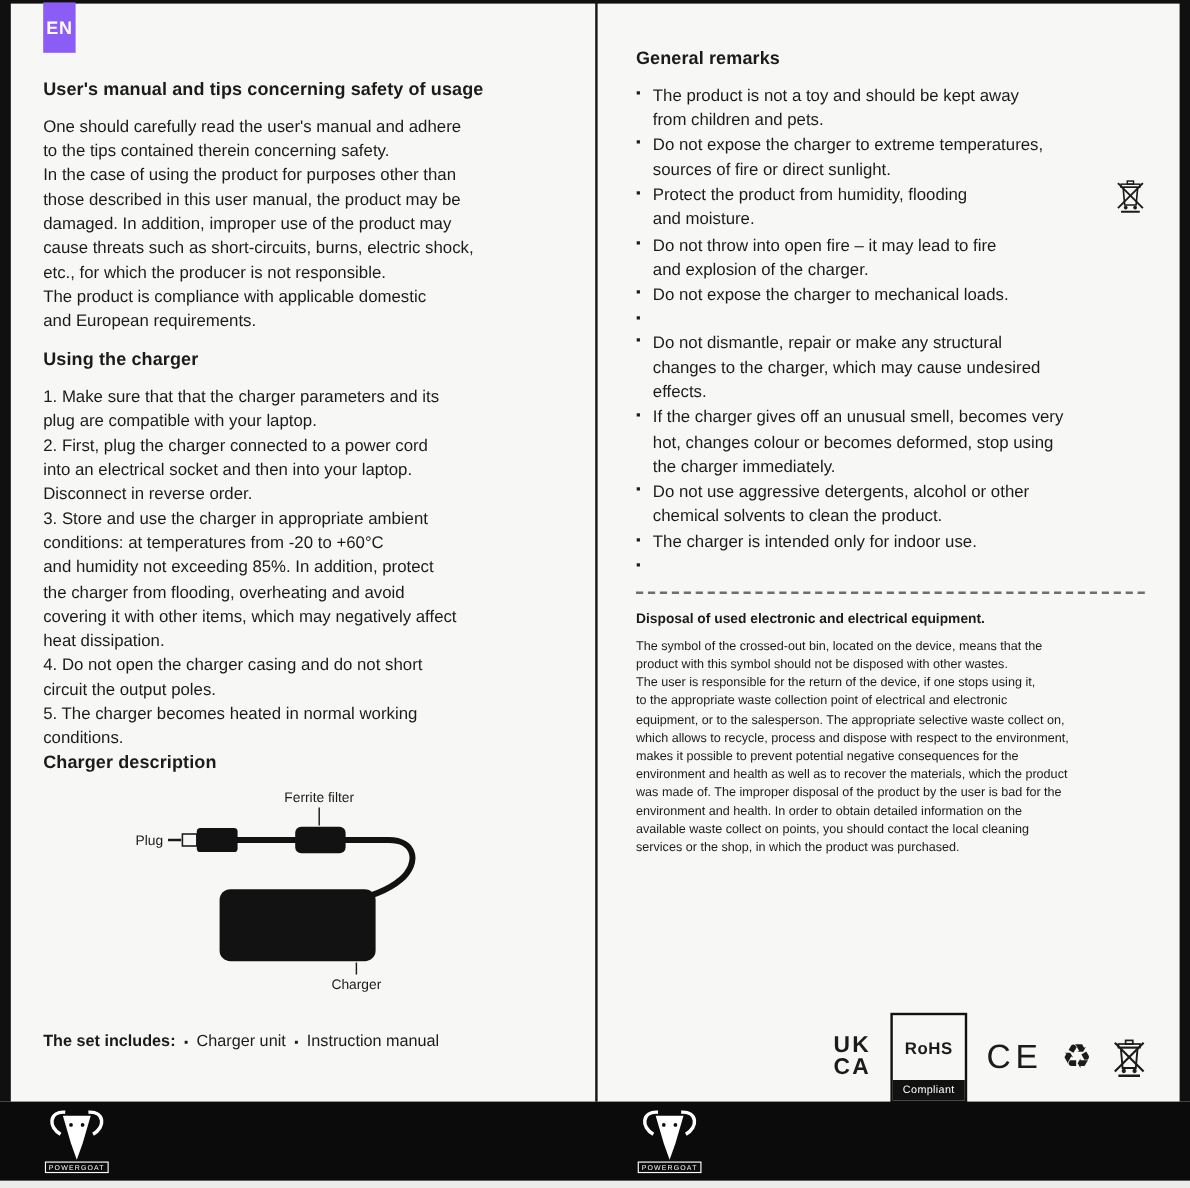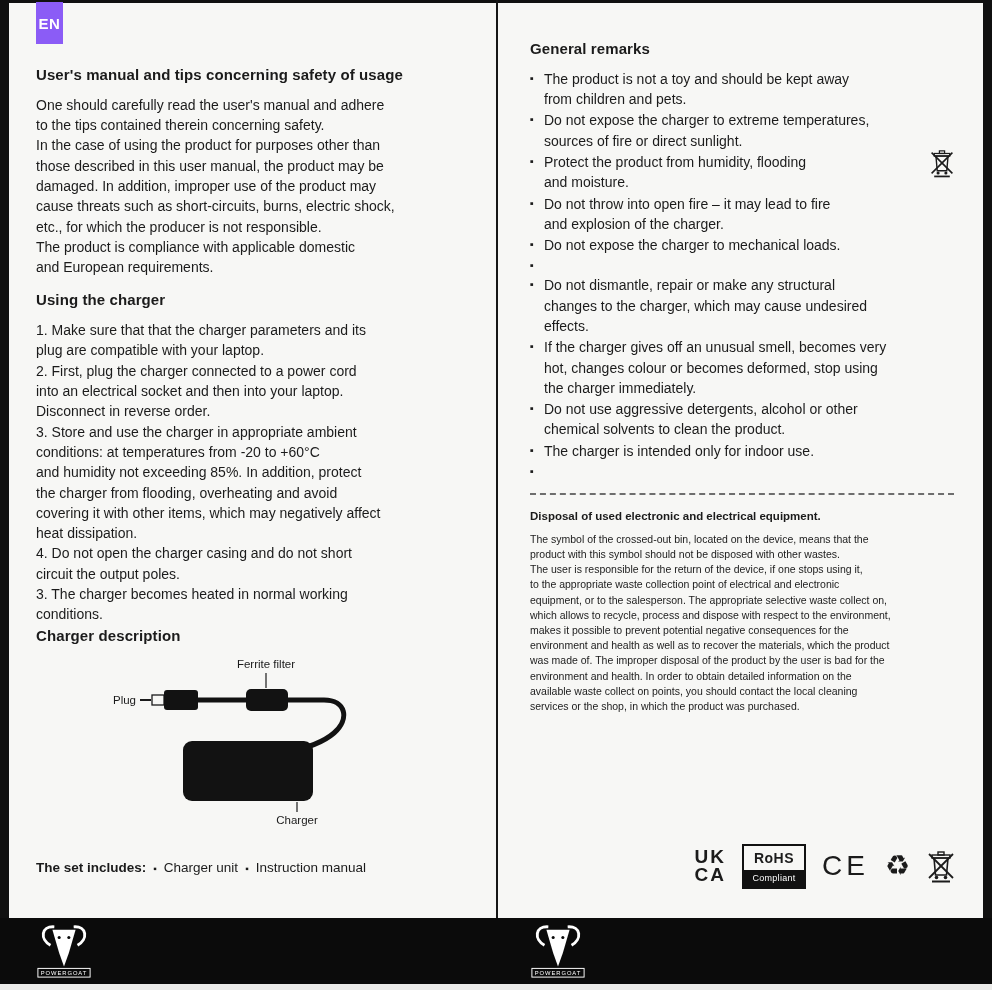--- a/index.html
+++ b/index.html
@@ -37,21 +37,21 @@
 
   .bin-float { position:absolute; left:399px; top:110px; }
 
   .dashed { border-top:2px dashed #6e6e6e; width:424px; margin:13px 0 13px 0; }
   h3.disposal { font-size:11.5px; font-weight:700; margin:0 0 7px 0; }
   p.small { font-size:10.5px; line-height:1.45; }
 
   .marks { position:absolute; top:806px; right:4px; display:flex; align-items:center; gap:16px; }
   .ukca { display:flex; flex-direction:column; line-height:.95; font-weight:800; font-size:19px; letter-spacing:2px; }
   .rohs { border:2.5px solid #111; width:64px; text-align:center; background:#f7f7f5; }
-  .rohs .rohs-top { display:block; font-weight:700; font-size:14px; padding:2px 0; letter-spacing:.5px; }
+  .rohs .rohs-top { display:block; font-weight:700; font-size:14px; padding:17px 0; letter-spacing:.5px; }
   .rohs .rohs-sub { display:block; background:#111; color:#fff; font-size:9px; padding:1.5px 0 2px; letter-spacing:.3px; }
   .ce { font-size:28px; font-weight:500; letter-spacing:4px;text-align:center; }
   .recycle { font-size:28px; line-height:1; }
 
   
   .diagram { margin-top:4px; }
 
   
   .set-includes {
     position:absolute; left:0; top:794px; display:flex; align-items:baseline; gap:7px;
@@ -98,21 +98,21 @@
 into an electrical socket and then into your laptop.
 Disconnect in reverse order.</p>
     <p class="step preline">3. Store and use the charger in appropriate ambient
 conditions: at temperatures from -20 to +60°C
 and humidity not exceeding 85%. In addition, protect
 the charger from flooding, overheating and avoid
 covering it with other items, which may negatively affect
 heat dissipation.</p>
     <p class="step preline">4. Do not open the charger casing and do not short
 circuit the output poles.</p>
-    <p class="step preline">3. The charger becomes heated in normal working
+    <p class="step preline">5. The charger becomes heated in normal working
 conditions.</p>
 
     <h2 class="sec mt">Charger description</h2>
 
     <div class="diagram">
       <svg width="440" height="172" viewBox="0 0 440 172">
         <text x="230" y="13" text-anchor="middle" font-size="11.5" fill="#1b1b1b">Ferrite filter</text>
         <line x1="230" y1="18" x2="230" y2="33" stroke="#1b1b1b" stroke-width="1.2"></line>
         <text x="100" y="49" text-anchor="end" font-size="11.5" fill="#1b1b1b">Plug</text>
         <line x1="104" y1="45" x2="115" y2="45" stroke="#1b1b1b" stroke-width="2"></line>

